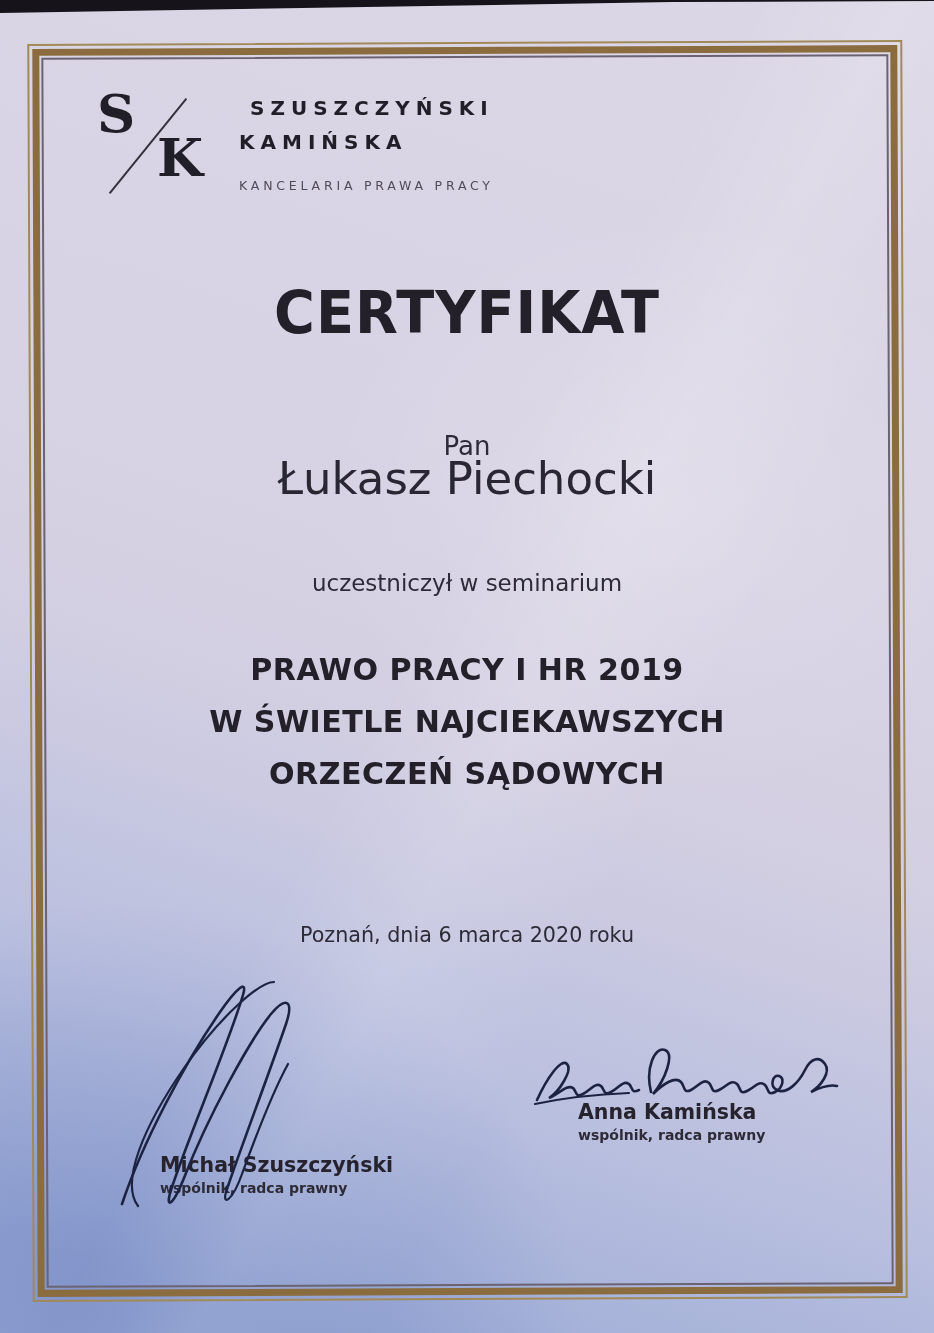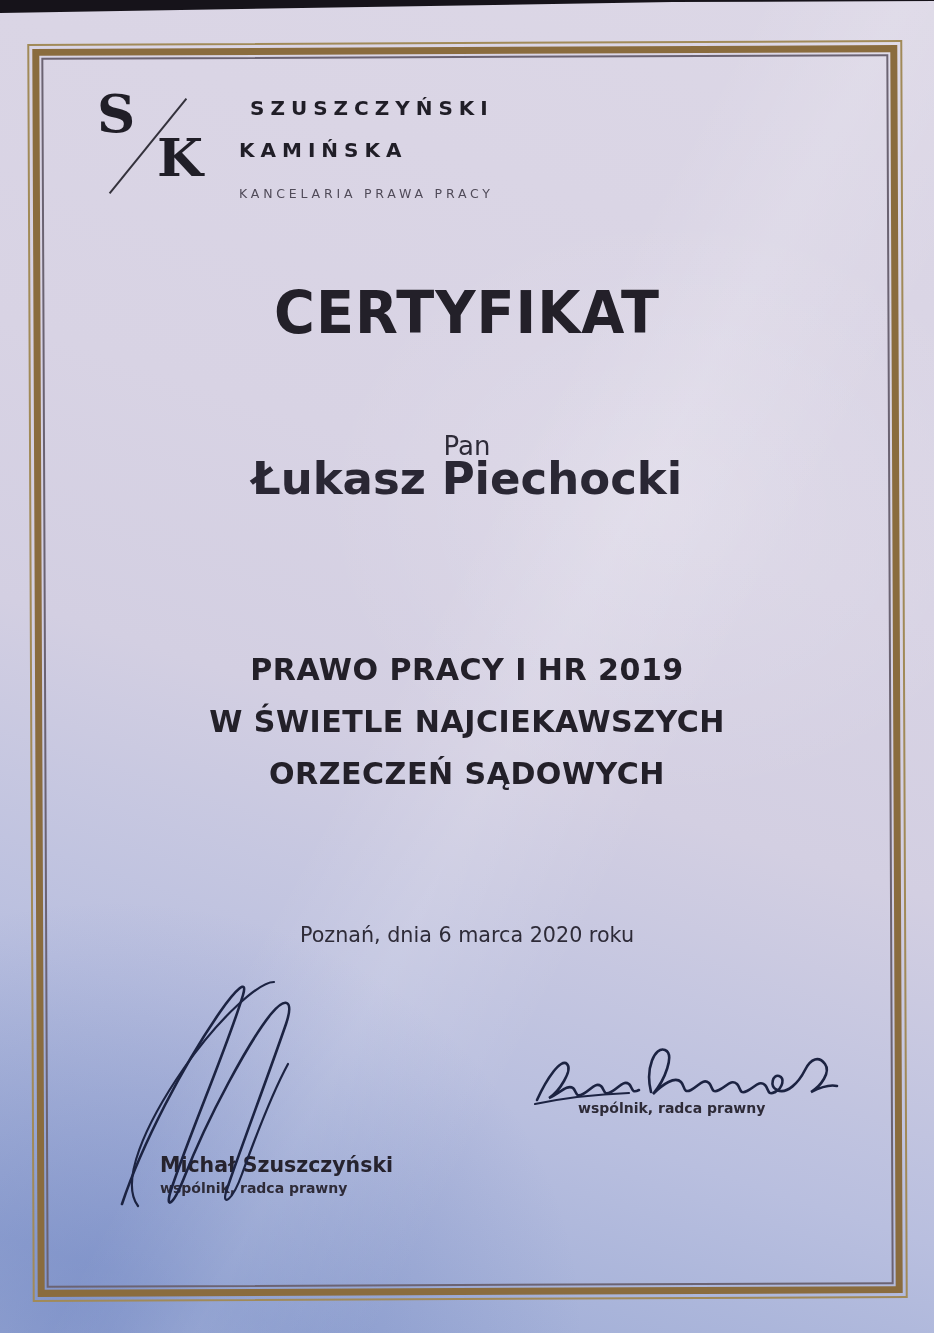--- a/index.html
+++ b/index.html
@@ -32,27 +32,27 @@
   .frame .band{position:absolute;inset:3px;border:7px solid #8a6c3e;}
   .frame .inner{position:absolute;inset:2px;border:2px solid #6b6372;}
   
   .logo{position:absolute;left:95px;top:90px;display:flex;align-items:flex-start;}
   .mark{position:relative;width:122px;height:112px;color:#201e27;}
   .mark .s{position:absolute;left:2px;top:-8px;font-family:"DejaVu Serif","Liberation Serif",serif;font-size:53px;font-weight:700;}
   .mark .k{position:absolute;left:62px;top:36px;font-family:"DejaVu Serif","Liberation Serif",serif;font-size:53px;font-weight:700;}
   .mark .slash{position:absolute;left:52px;top:-5px;width:2px;height:122px;background:#34323c;transform:rotate(39deg);transform-origin:center;}
   .lockup{margin-left:22px;padding-top:8px;color:#201e27;}
   .lockup .l1{font-size:20px;font-weight:700;letter-spacing:6px;line-height:1.0;text-align:right;}
-  .lockup .l2{font-size:20px;font-weight:700;letter-spacing:6px;line-height:1.0;margin-top:22px;}
+  .lockup .l2{font-size:20px;font-weight:700;letter-spacing:6px;line-height:1.0;margin-top:14px;}
   .lockup .tag{font-size:12.5px;font-weight:500;letter-spacing:3.8px;color:#504b59;margin-top:26px;}
   
   .cline{position:absolute;left:0;width:100%;text-align:center;color:#252230;}
   .title{top:279px;font-size:58px;font-weight:700;letter-spacing:1px;transform:scaleX(0.96);color:#232029;}
   .salutation{top:420px;font-size:26px;color:#2e2b38;margin-top:11px;}
-  .recipient{top:452px;font-size:45px;font-weight:700;color:#2a2734;}
+  .recipient{top:452px;font-size:45px;font-weight:400;color:#2a2734;}
   .participation{top:570px;font-size:23px;color:#2e2b38;}
   .seminar{top:643px;font-size:31px;font-weight:700;line-height:52px;letter-spacing:0.5px;transform:scaleX(0.97);color:#232029;}
   .dateline{top:922px;font-size:22px;transform:scaleX(0.94);color:#2e2b38;}
   
   .sigblock{position:absolute;color:#26232e;}
   .sigblock .name{font-size:20.5px;font-weight:700;line-height:1.3;}
   .sigblock .role{font-size:14px;font-weight:700;line-height:1.3;color:#2e2b38;}
   .sig-left-text{left:160px;top:1152px;}
   .sig-right-text{left:578px;top:1099px;}
   .sig-svg{position:absolute;pointer-events:none;}
@@ -81,38 +81,40 @@
     <div class="lockup">
       <div class="l1">SZUSZCZYŃSKI</div>
       <div class="l2">KAMIŃSKA</div>
       <div class="tag">KANCELARIA PRAWA PRACY</div>
     </div>
   </div>
 
   <div class="cline title">CERTYFIKAT</div>
   <div class="cline salutation">Pan</div>
   <div class="cline recipient">Łukasz Piechocki</div>
+  <div class="cline participation">uczestniczył w seminarium</div>
   <div class="cline seminar">
     <div>PRAWO PRACY I HR 2019</div>
     <div>W ŚWIETLE NAJCIEKAWSZYCH</div>
     <div>ORZECZEŃ SĄDOWYCH</div>
   </div>
   <div class="cline dateline">Poznań, dnia 6 marca 2020 roku</div>
 
   <div class="sigblock sig-left-text">
     <div class="name">Michał Szuszczyński</div>
     <div class="role">wspólnik, radca prawny</div>
   </div>
   <svg id="sig-michal" class="sig-svg" width="240" height="245" viewBox="0 0 240 245">
     <path stroke-width="2.6" d="M14,236 C34,176 76,96 112,44 C128,21 140,10 135,27 C120,77 84,160 64,219 C56,242 64,240 76,210 C100,148 142,72 163,46 C178,28 186,32 178,56 C158,114 132,182 118,224"></path>
     <path stroke-width="2.2" d="M30,238 C12,214 36,158 76,100 C114,46 152,14 166,14"></path>
     <path stroke-width="2.2" d="M118,224 C114,238 124,234 134,206 C150,162 168,118 180,96"></path>
   </svg>
 
   <div class="sigblock sig-right-text">
+    <div class="name">Anna Kamińska</div>
     <div class="role">wspólnik, radca prawny</div>
   </div>
   <svg id="sig-anna" class="sig-svg" width="310" height="75" viewBox="0 0 310 75">
     <path stroke-width="2.6" d="M4,62 C14,40 28,20 34,26 C40,32 26,54 16,60 C26,56 34,46 40,50 C44,54 42,60 50,56 C58,52 62,44 68,48 C72,52 70,58 78,54 C86,50 90,42 96,46 C100,50 98,56 106,52"></path>
     <path stroke-width="2.6" d="M118,54 C112,30 122,8 132,12 C142,16 132,42 120,56 C130,46 142,38 148,44 C152,48 150,56 158,52 C166,48 170,40 176,45 C180,49 178,56 186,52 C194,48 198,41 204,46 C208,50 206,57 214,53 C222,49 226,42 232,47 C236,51 234,58 242,54"></path>
     <path stroke-width="2.6" d="M242,54 C250,50 252,40 246,38 C240,36 236,48 244,52 C254,57 266,44 272,32 C278,20 286,18 292,26 C298,34 288,48 278,54 C286,50 296,46 304,48"></path>
     <path stroke-width="2.2" d="M2,66 C40,58 70,56 96,55"></path>
   </svg>
 
   <div class="photo-edge"></div>

